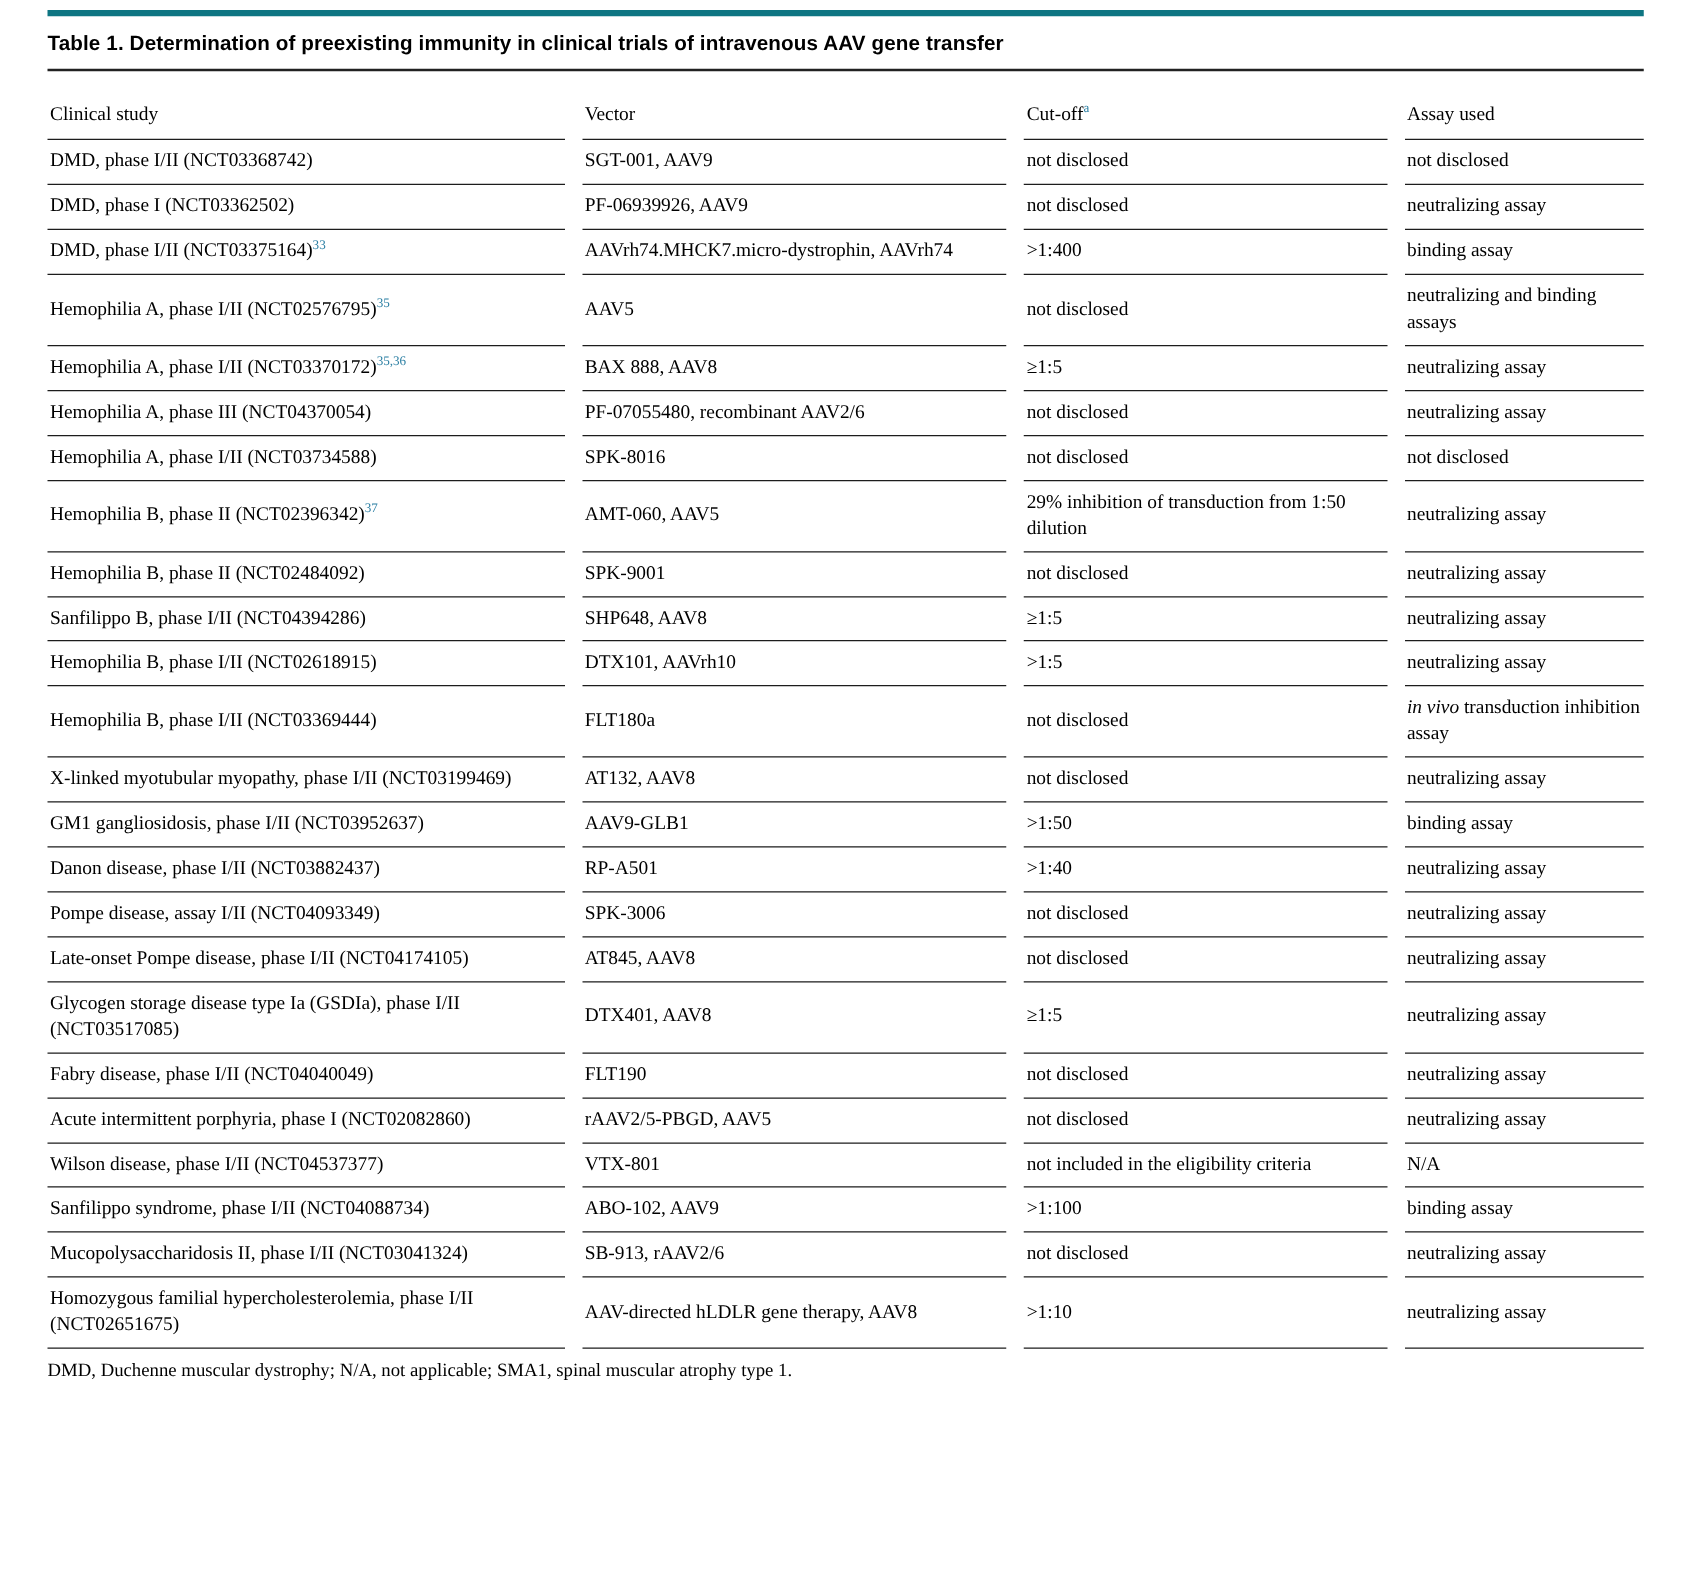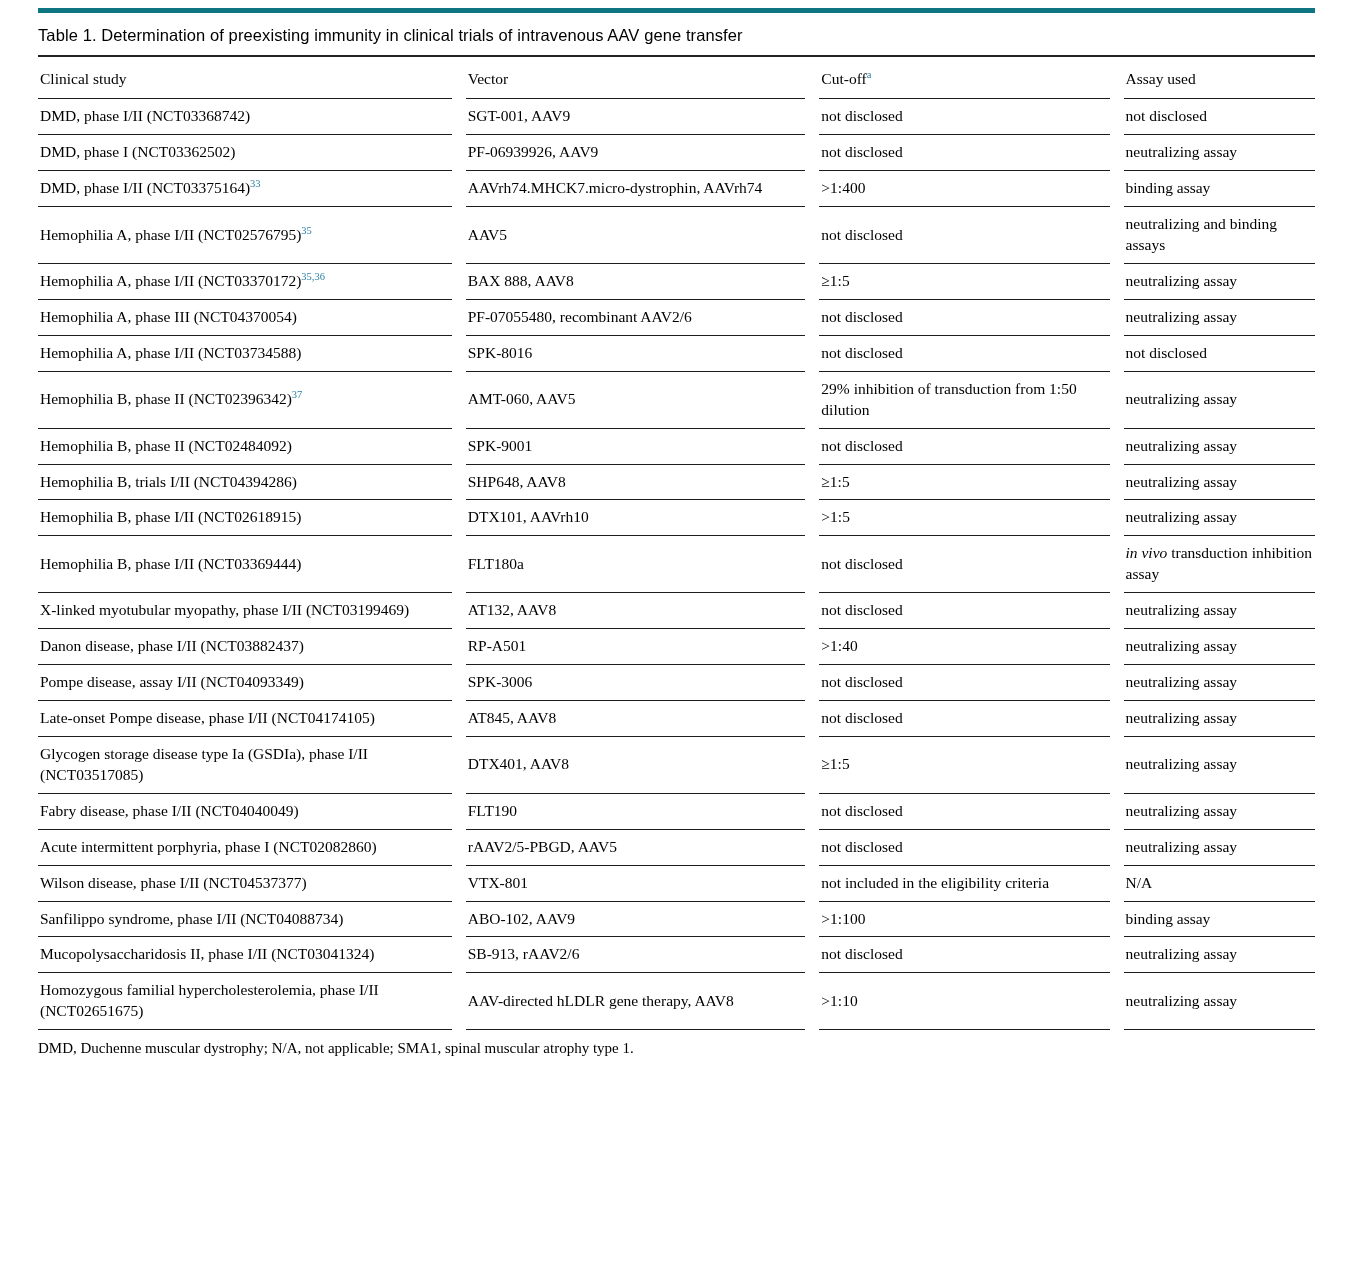--- a/index.html
+++ b/index.html
@@ -15,21 +15,21 @@
     box-sizing: border-box;
     padding: 8px 38px 14px 38px;
     background: #ffffff;
   }
   .rule-top {
     height: 5px;
     background: #0e7582;
   }
   .table-title {
     font-family: "Liberation Sans", sans-serif;
-    font-weight: normal;
+    font-weight: bold;
     font-size: 16.5px;
     margin: 13px 0 10px 0;
     letter-spacing: 0.1px;
   }
   .rule-title {
     height: 1.5px;
     background: #222222;
     margin-bottom: 0;
   }
   table.data-table {
@@ -46,21 +46,21 @@
   th, td {
     text-align: left;
     font-weight: normal;
     font-size: 15.5px;
     line-height: 1.35;
     padding: 7px 2px;
     vertical-align: middle;
     border-bottom: 1px solid #1c1c1c;
   }
   thead th {
-    padding-top: 12px;
+    padding-top: 25px;
     padding-bottom: 9px;
   }
   sup.ref {
     color: #2b7fa3;
     font-size: 10.5px;
     line-height: 0;
     vertical-align: super;
   }
   .footnotes {
     padding: 7px 0 8px 0;
@@ -146,21 +146,21 @@
           <td>29% inhibition of transduction from 1:50 dilution</td>
           <td>neutralizing assay</td>
         </tr>
         <tr>
           <td>Hemophilia B, phase II (NCT02484092)</td>
           <td>SPK-9001</td>
           <td>not disclosed</td>
           <td>neutralizing assay</td>
         </tr>
         <tr>
-          <td>Hemophilia B, trials I/II (NCT04394286)</td>
+          <td>Sanfilippo B, phase I/II (NCT04394286)</td>
           <td>SHP648, AAV8</td>
           <td>≥1:5</td>
           <td>neutralizing assay</td>
         </tr>
         <tr>
           <td>Hemophilia B, phase I/II (NCT02618915)</td>
           <td>DTX101, AAVrh10</td>
           <td>&gt;1:5</td>
           <td>neutralizing assay</td>
         </tr>
@@ -168,20 +168,26 @@
           <td>Hemophilia B, phase I/II (NCT03369444)</td>
           <td>FLT180a</td>
           <td>not disclosed</td>
           <td><i>in vivo</i> transduction inhibition assay</td>
         </tr>
         <tr>
           <td>X-linked myotubular myopathy, phase I/II (NCT03199469)</td>
           <td>AT132, AAV8</td>
           <td>not disclosed</td>
           <td>neutralizing assay</td>
+        </tr>
+        <tr>
+          <td>GM1 gangliosidosis, phase I/II (NCT03952637)</td>
+          <td>AAV9-GLB1</td>
+          <td>&gt;1:50</td>
+          <td>binding assay</td>
         </tr>
         <tr>
           <td>Danon disease, phase I/II (NCT03882437)</td>
           <td>RP-A501</td>
           <td>&gt;1:40</td>
           <td>neutralizing assay</td>
         </tr>
         <tr>
           <td>Pompe disease, assay I/II (NCT04093349)</td>
           <td>SPK-3006</td>

